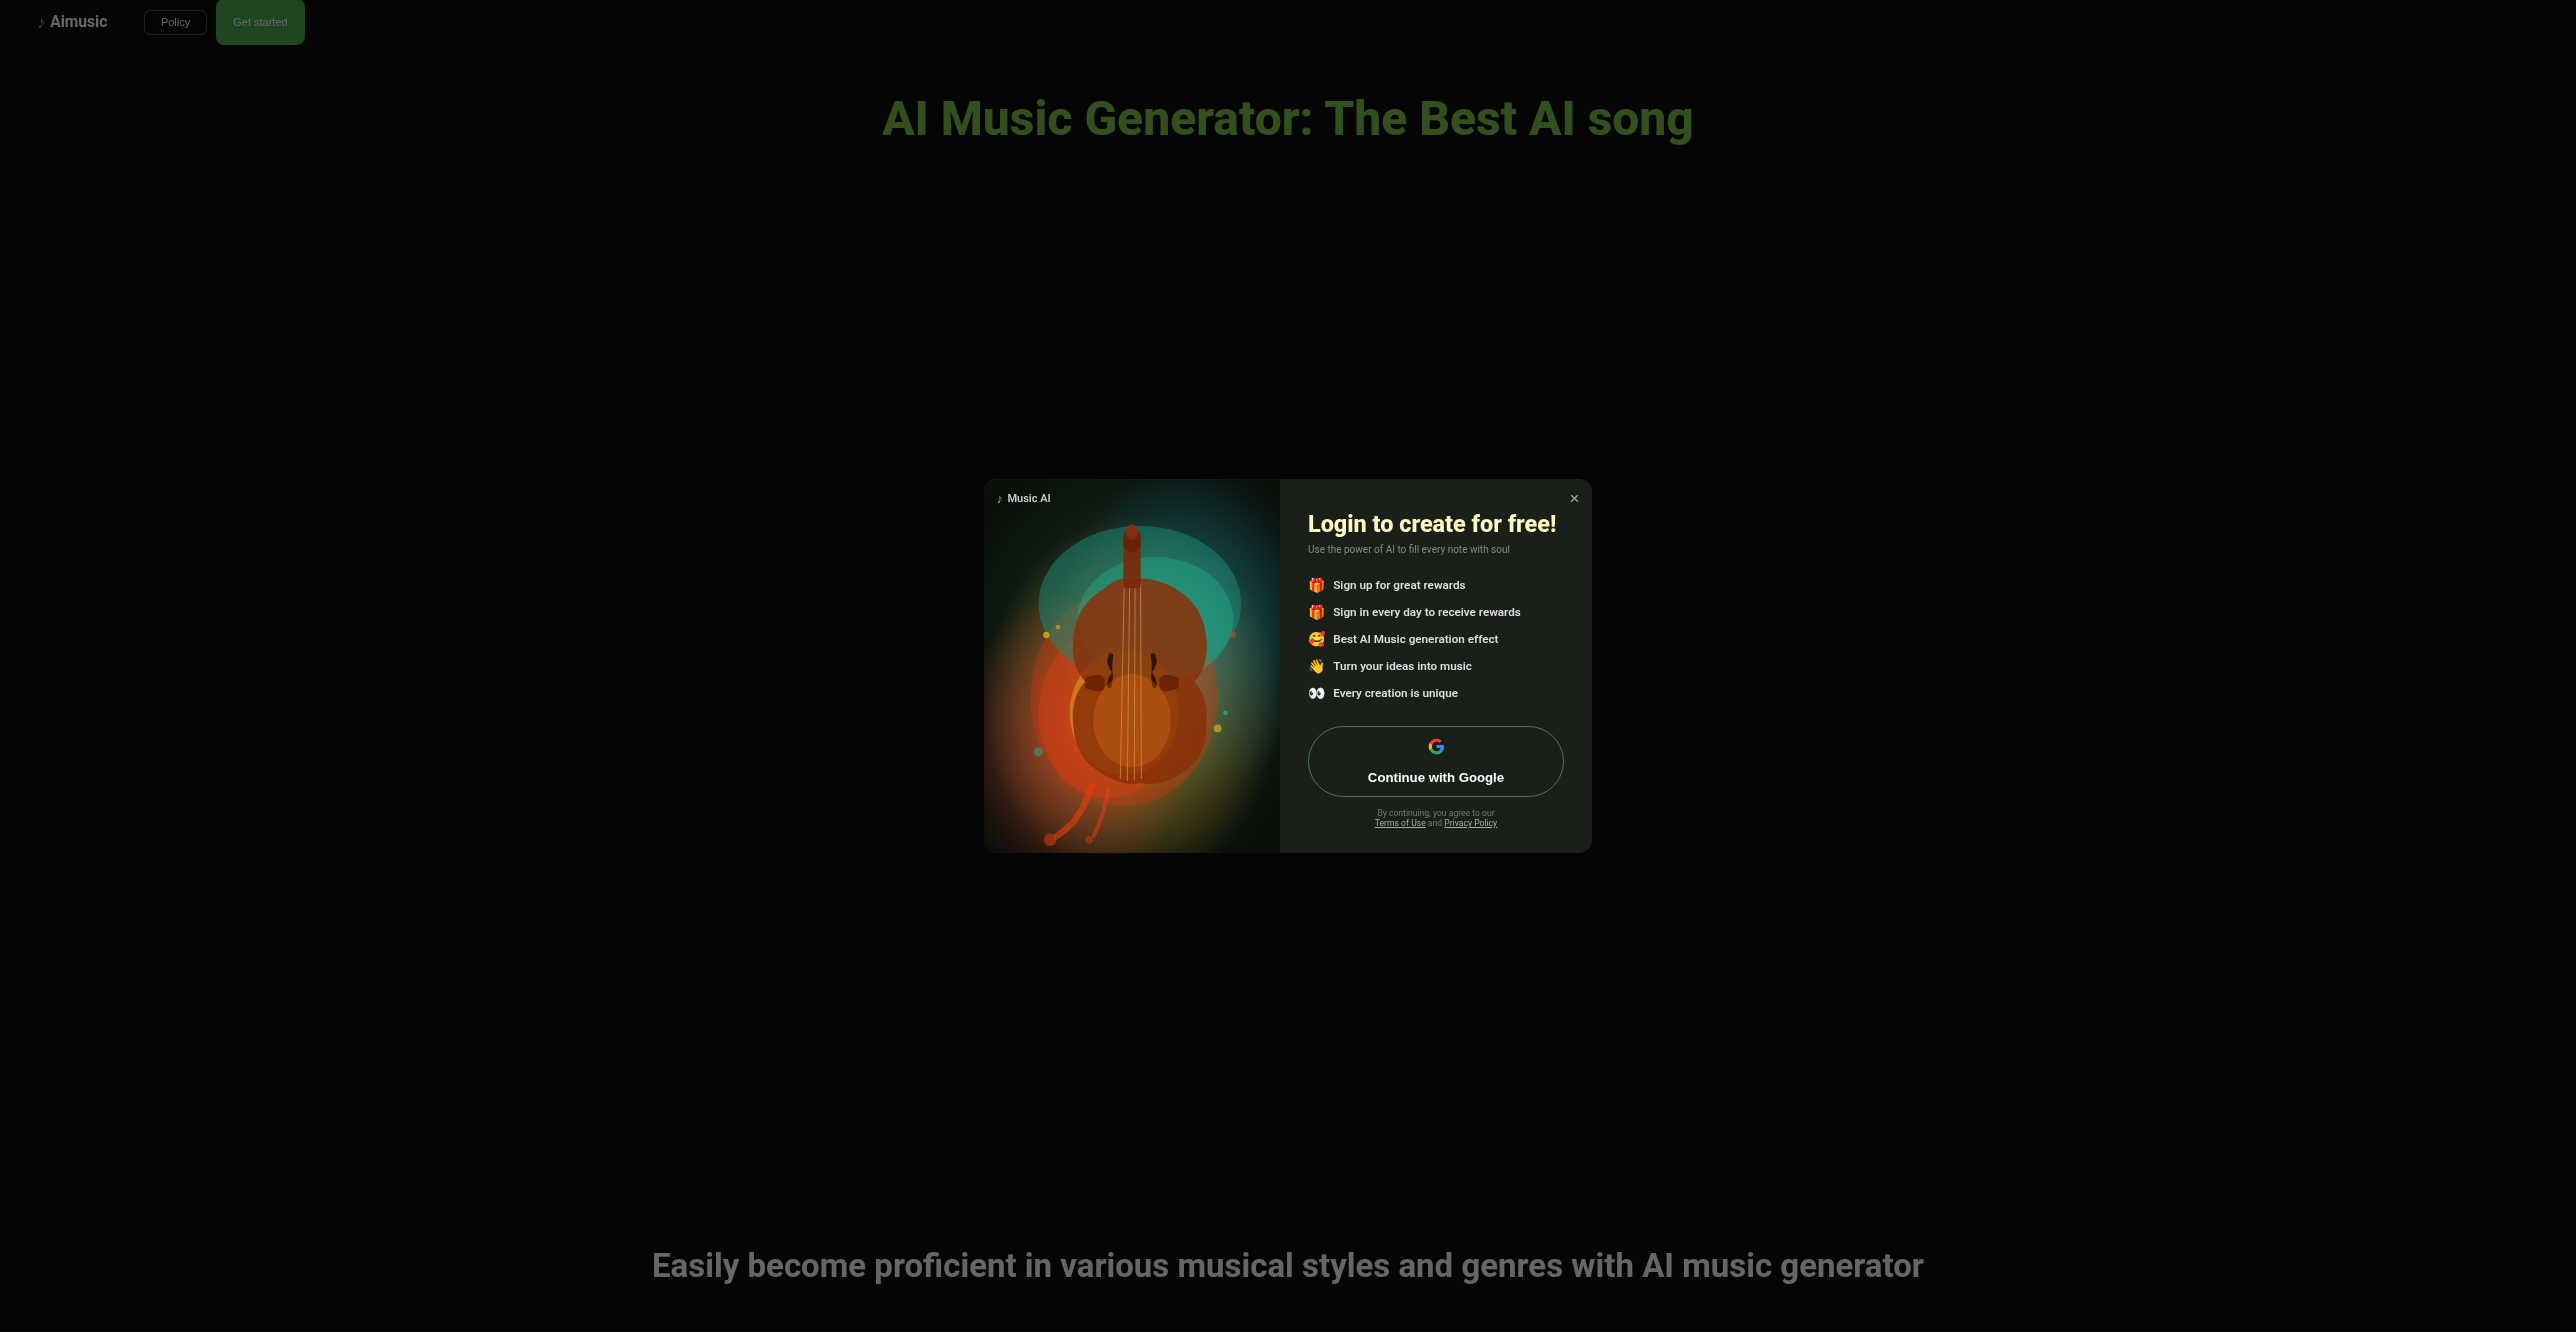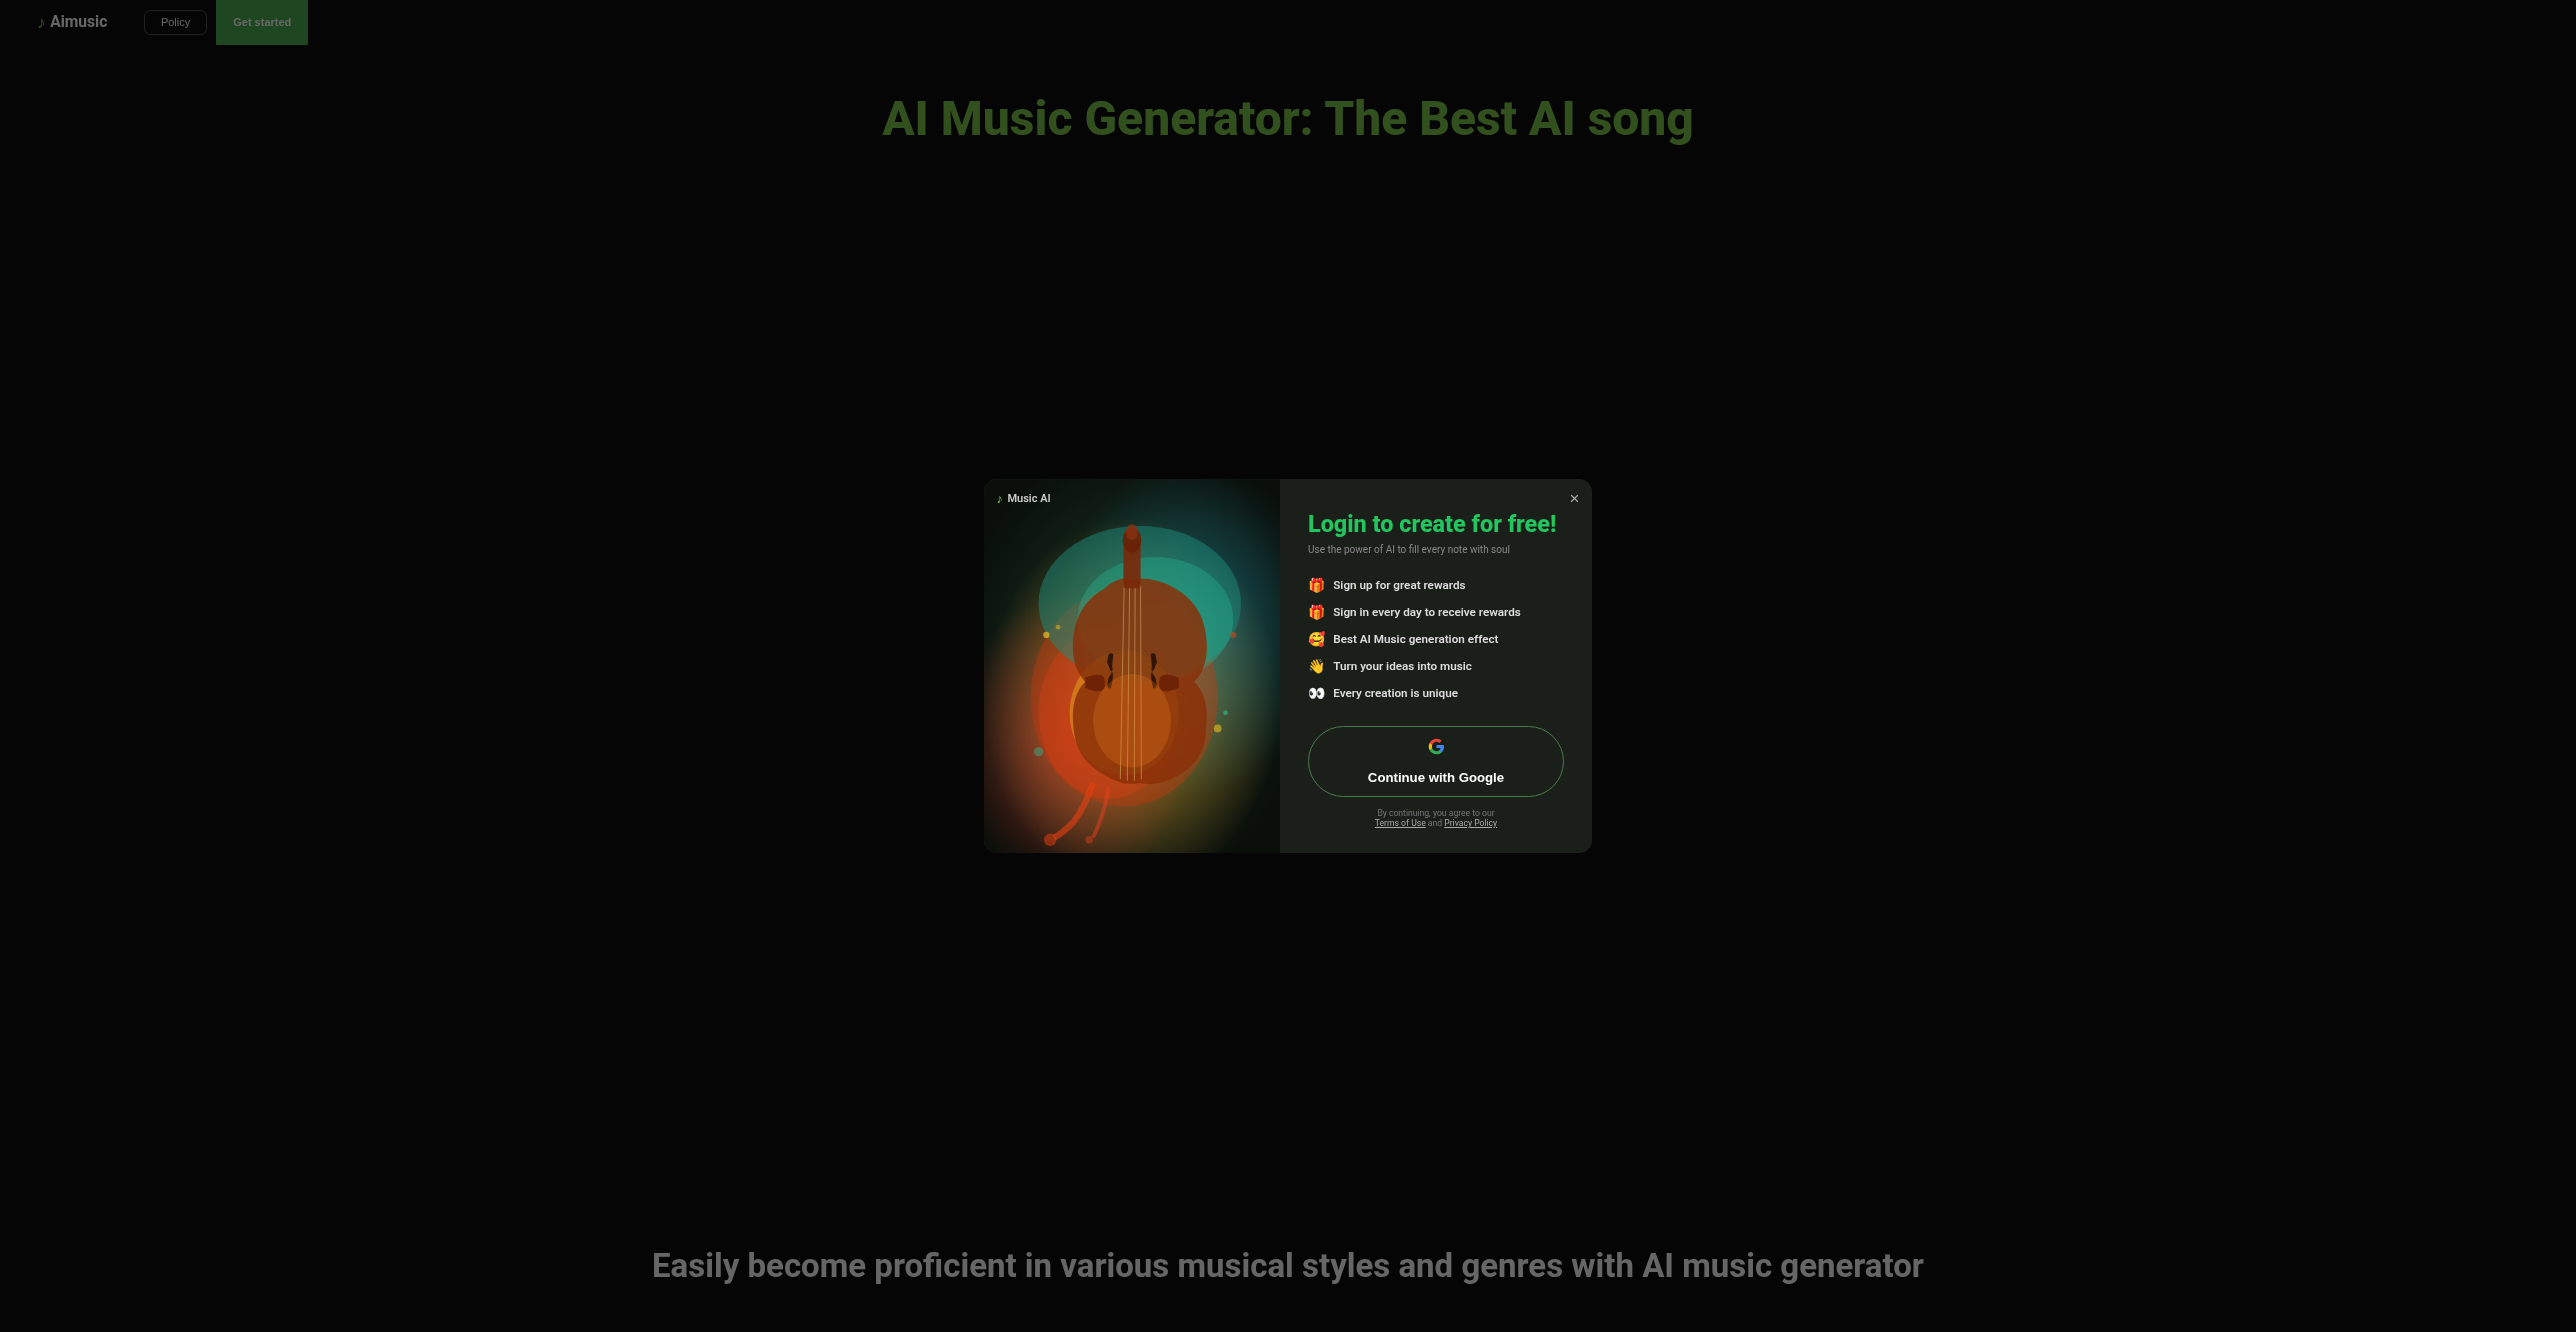--- a/index.html
+++ b/index.html
@@ -81,23 +81,23 @@
       border-radius: 6.2px;
       font-size: 11px;
       cursor: pointer;
     }
 
     .btn-get-started {
       background: #4caf50;
       border: none;
       color: #fff;
       padding: 17px 17px;
-      border-radius: 1px;
+      border-radius: 8px;
       font-size: 11px;
-      font-weight: 700;
+      font-weight: 400;
       cursor: pointer;
     }
 
     
     .hero {
       text-align: center;
       padding: 47px 15.6px 15.6px;
       position: relative;
     }
 
@@ -201,21 +201,21 @@
       color: #aaa;
       font-size: 17px;
       cursor: pointer;
       line-height: 1;
       z-index: 10;
     }
 
     .modal-title {
       font-size: 23.4px;
       font-weight: 800;
-      color: #22c55e;
+      color: #fef9c3;
       margin-bottom: 6.2px;
       line-height: 1.2;
     }
 
     .modal-subtitle {
       font-size: 10px;
       color: #888;
       margin-bottom: 22px;
     }
 

